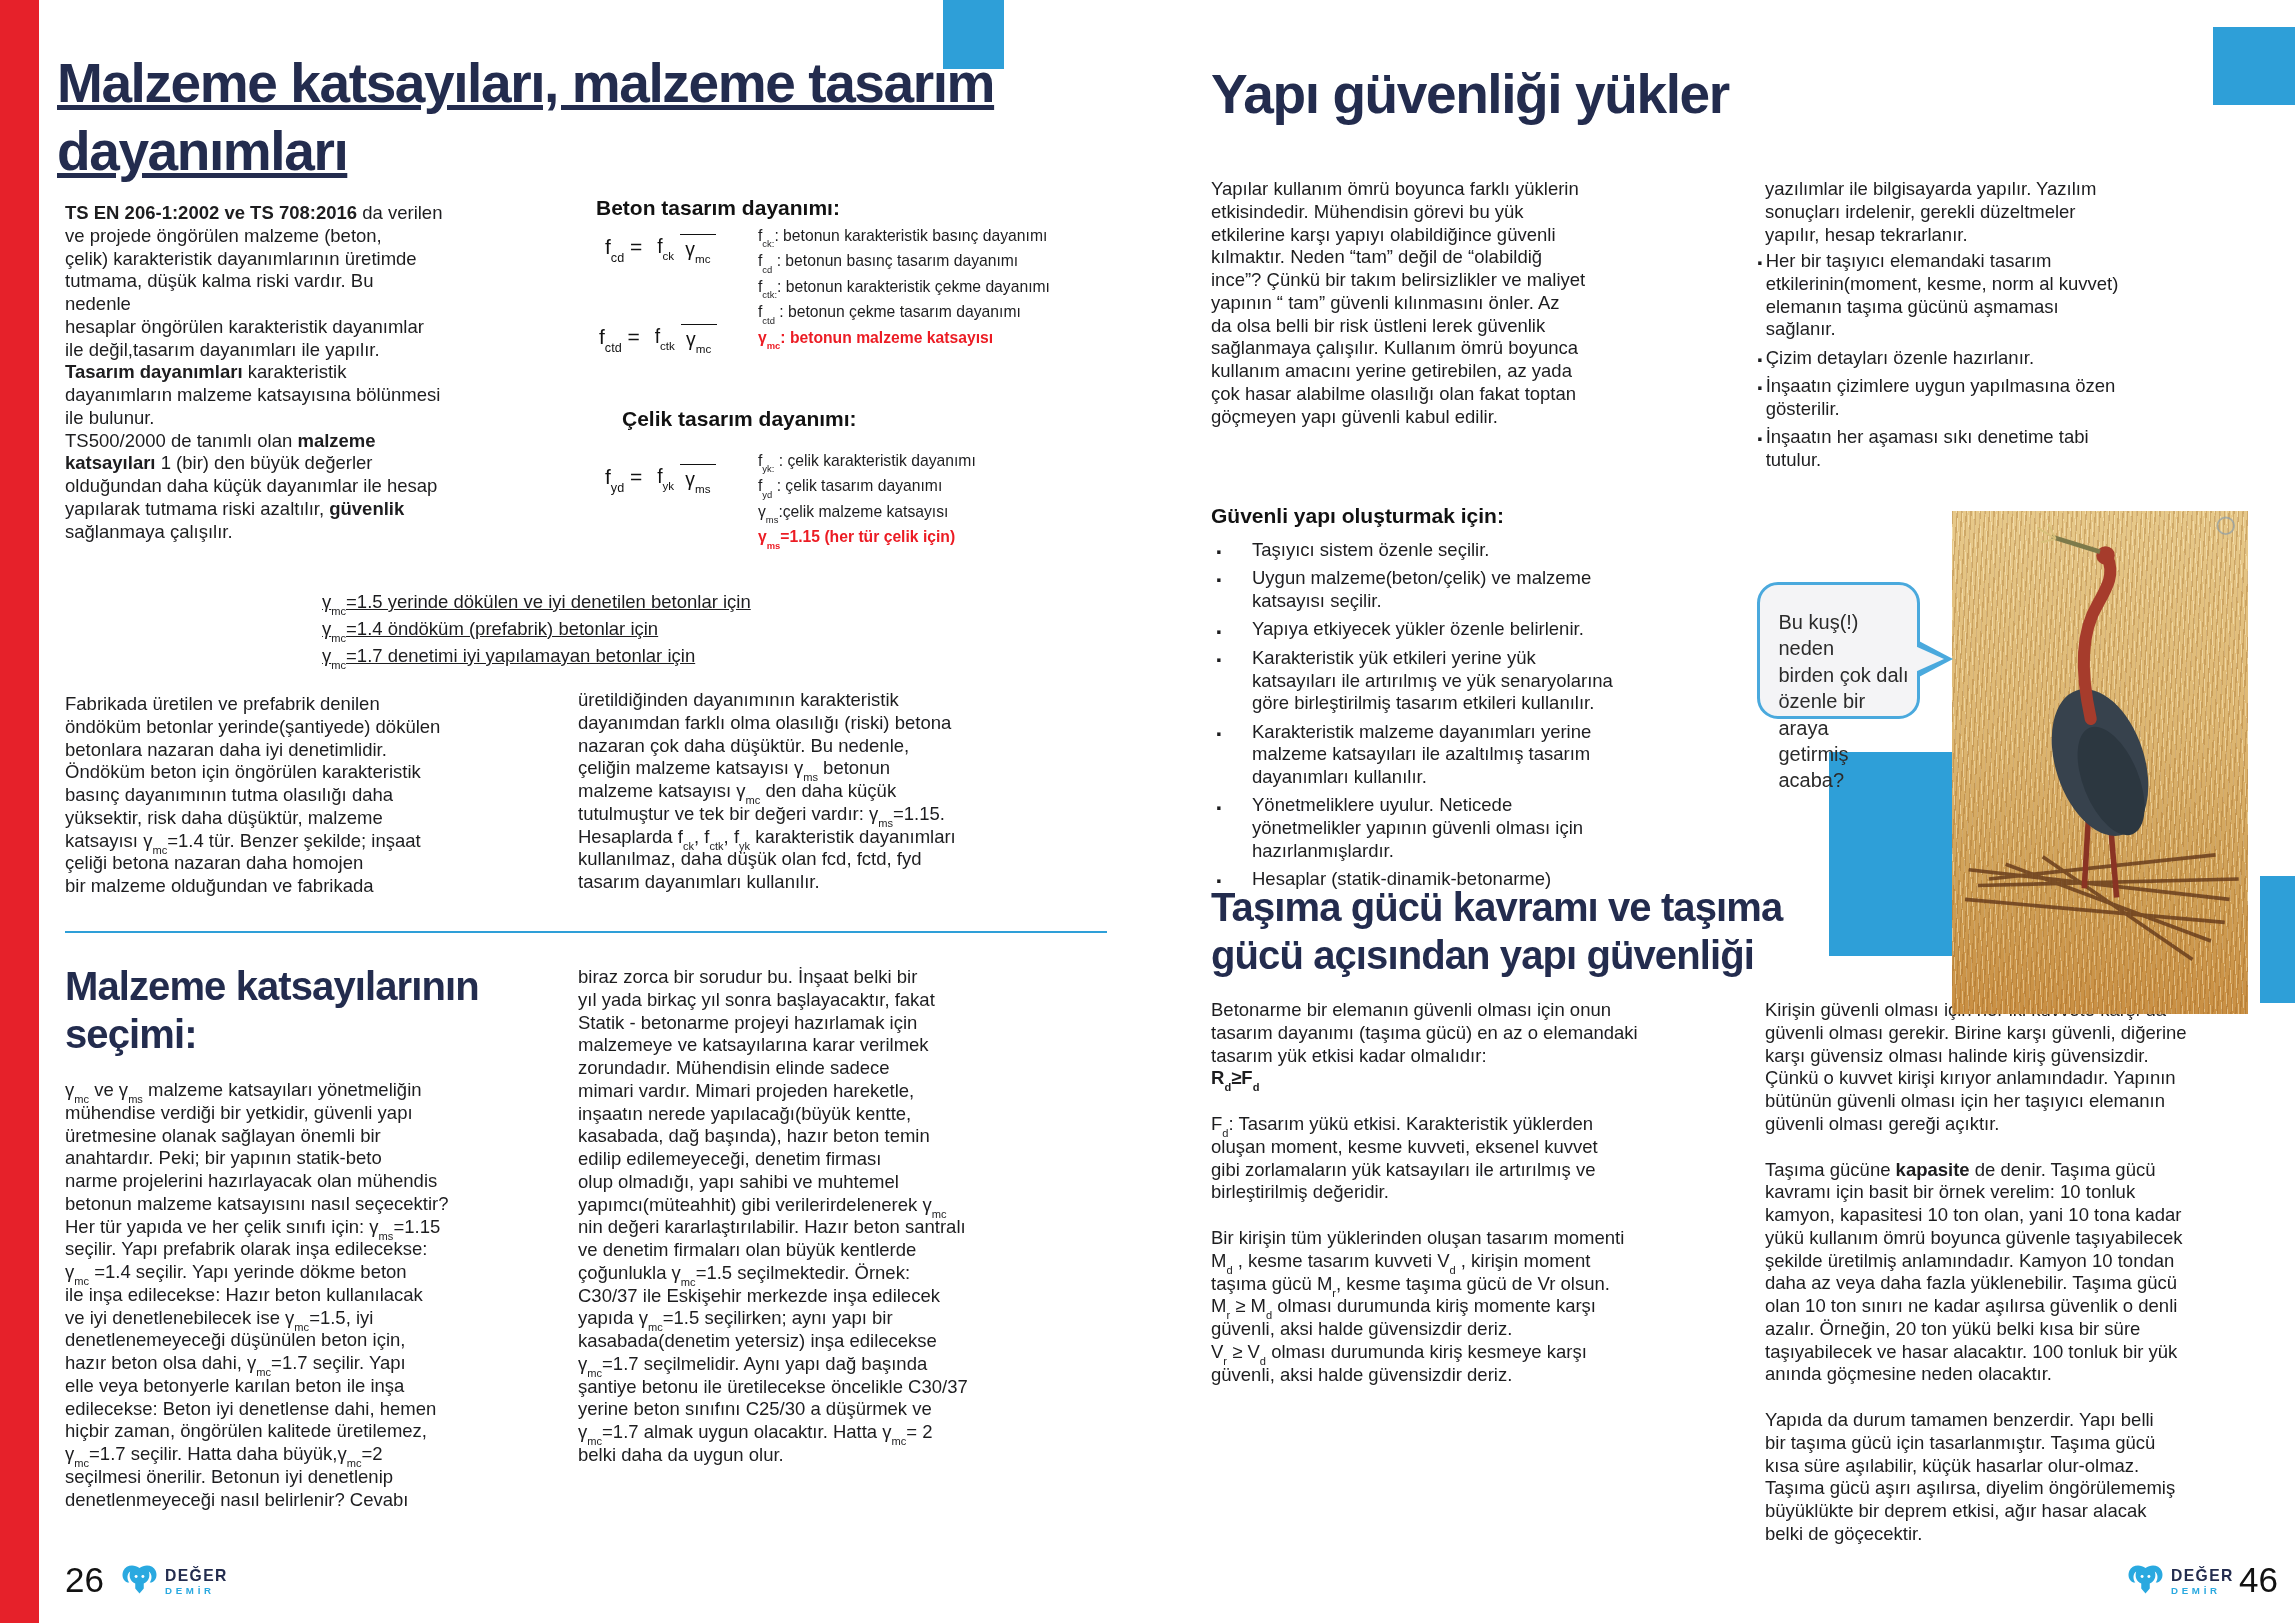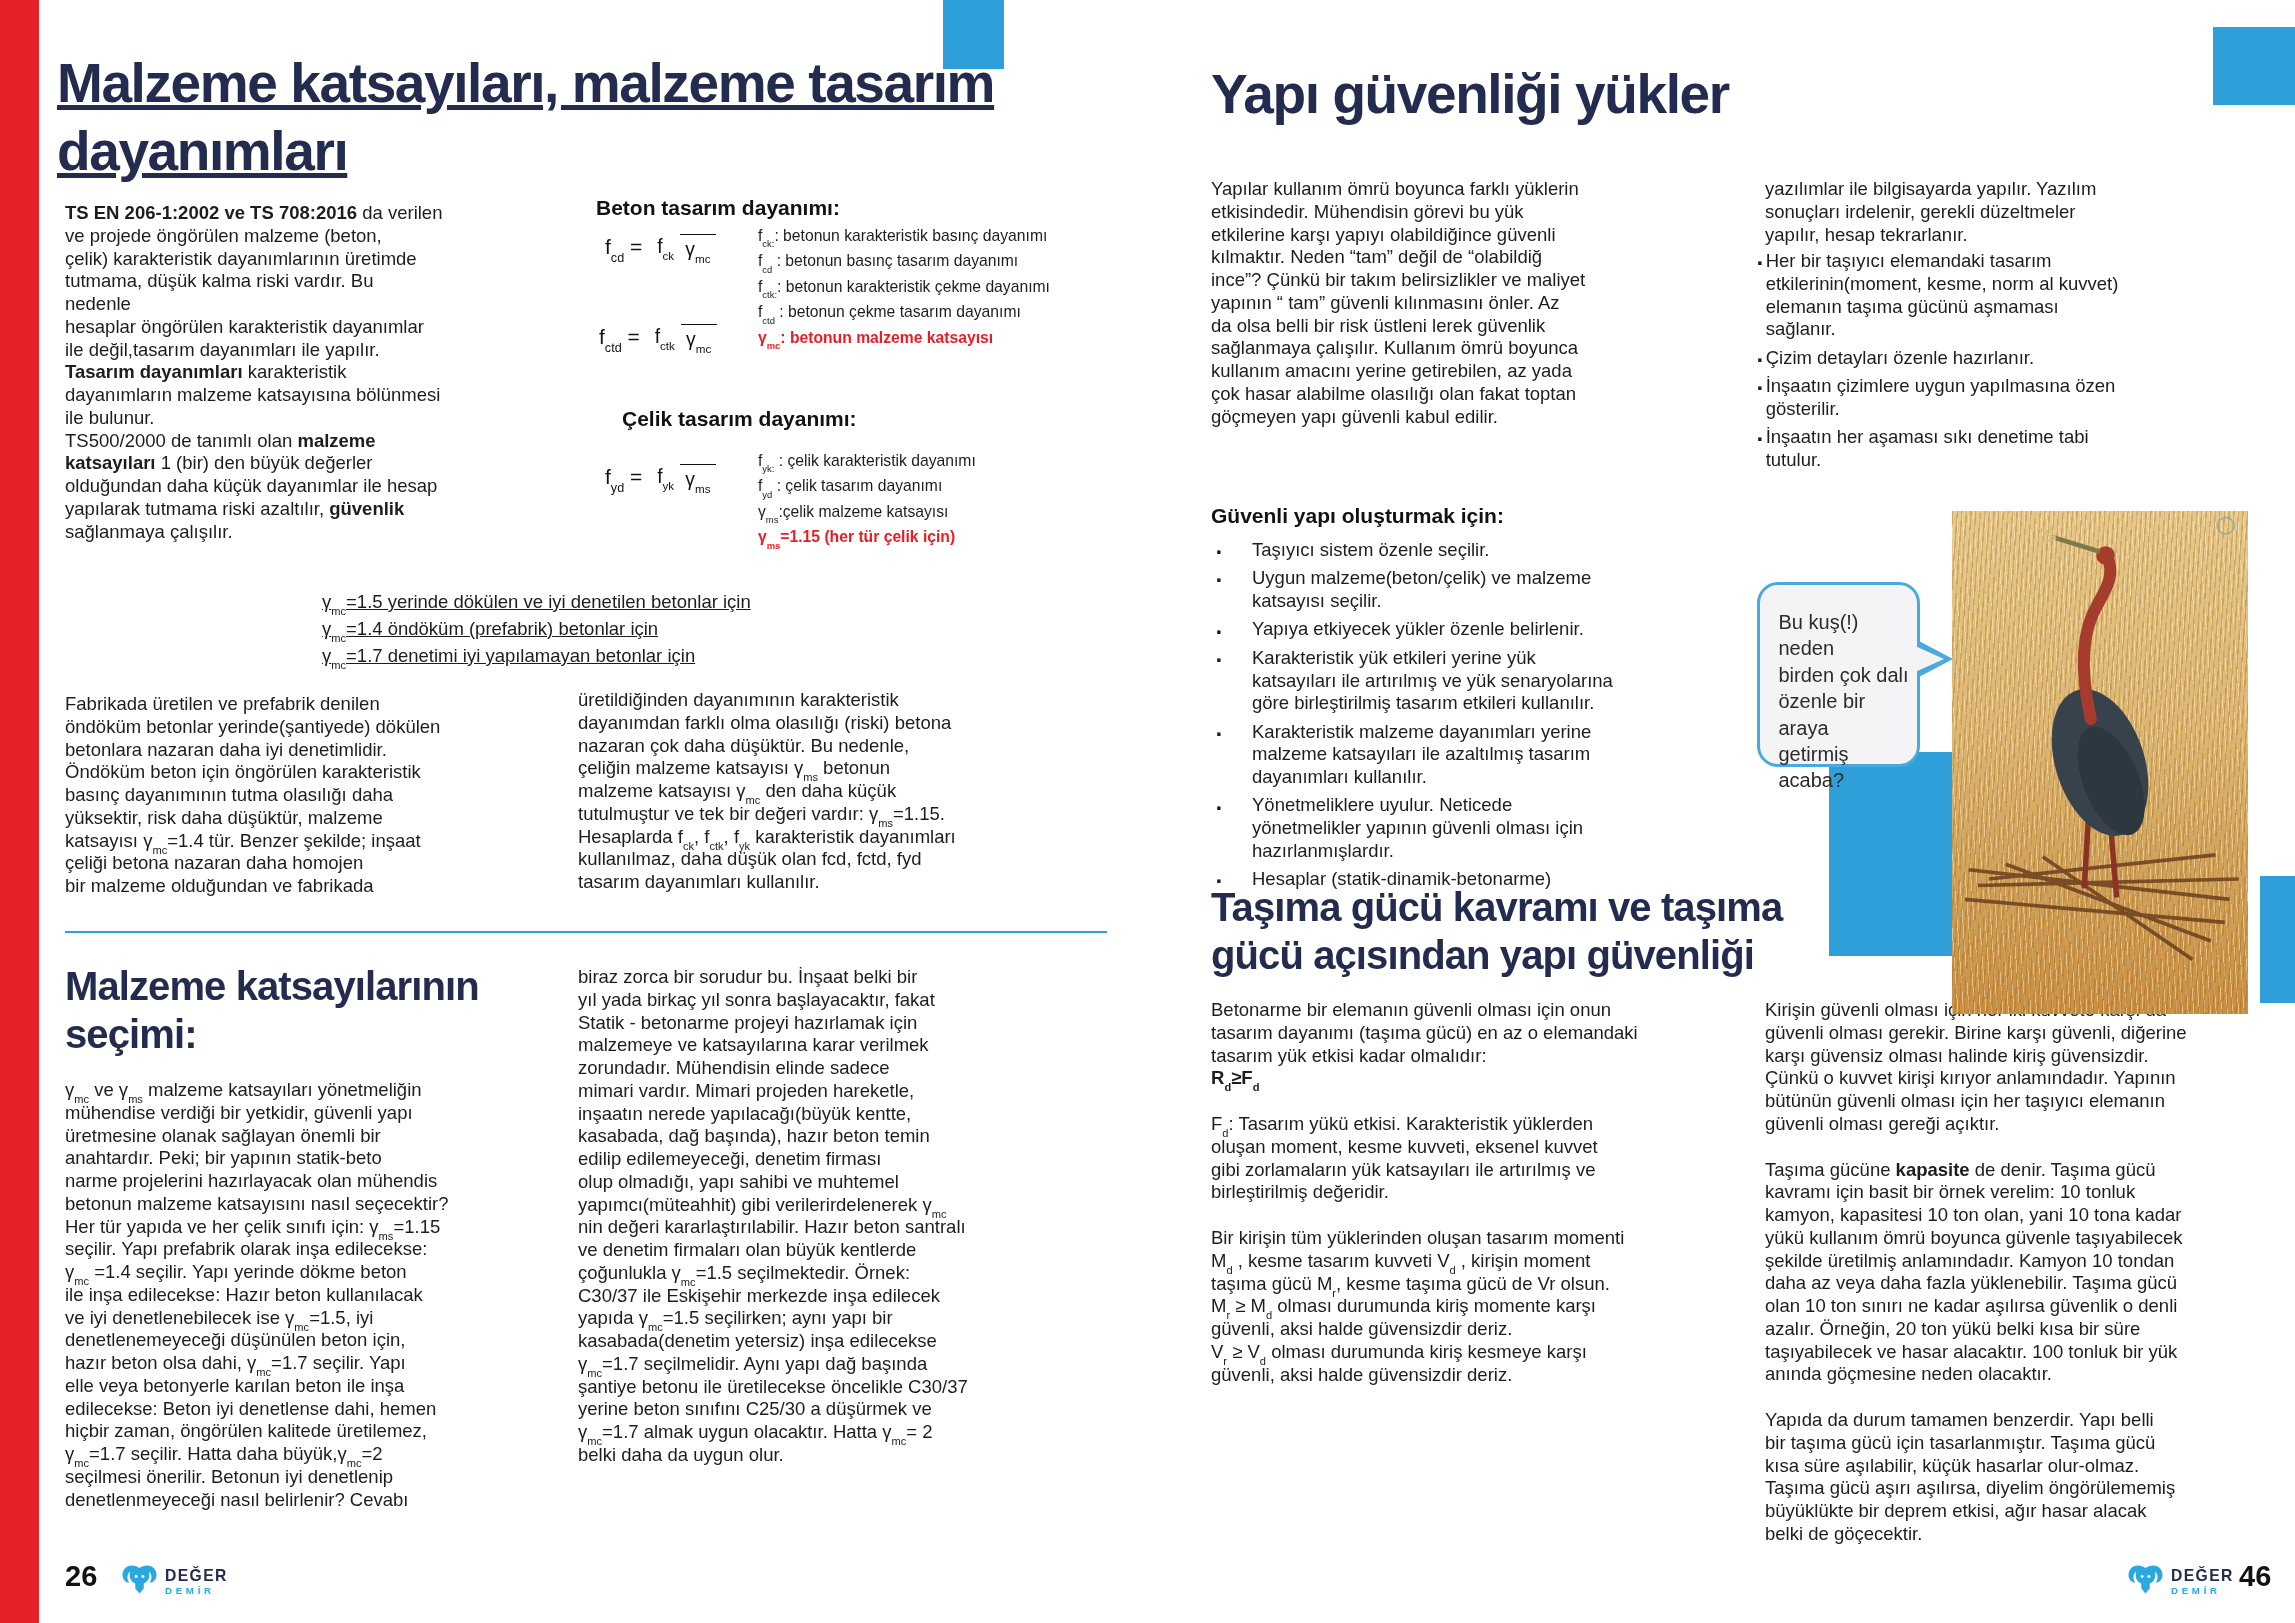--- a/index.html
+++ b/index.html
@@ -16,36 +16,36 @@
   b{font-weight:700;}
   .rule{background:#2e9fd8;}
   .bluebox{background:#2e9fd8;}
   .formula{display:flex;align-items:center;gap:9.3px;font-size:21px;color:#111;justify-content:center;}
   .frac{display:inline-flex;flex-direction:row;align-items:center;font-size:19.4px;}
   .frac .num{padding:0 5.6px 2.8px 5.6px;}
   .frac .den{border-top:1.9px solid #111;padding:2.8px 5.6px 0 5.6px;}
   .blist{margin:0;padding:0;list-style:none;}
   .blist li{position:relative;padding-left:43px;margin-bottom:5.6px;}
   .blist li::before{content:"\00B7";position:absolute;left:6.5px;top:-1.9px;font-size:24px;font-weight:700;color:#1d1d1f;}
-  .bubble{position:absolute;left:1757px;top:582px;width:163px;height:185px;background:#f4f4f6;
+  .bubble{position:absolute;left:1757px;top:582px;width:163px;height:137px;background:#f4f4f6;
           border:3.2px solid #4aa9dd;border-radius:21px;box-sizing:border-box;padding:24px 7.4px 9.3px 18.5px;
           font-size:20px;line-height:1.32;color:#2b2b2b;z-index:3;}
   .bubble::before{content:"";position:absolute;right:-36px;top:55px;width:0;height:0;
           border-top:19.4px solid transparent;border-bottom:19.4px solid transparent;border-left:36px solid #4aa9dd;}
   .bubble::after{content:"";position:absolute;right:-27px;top:61px;width:0;height:0;
           border-top:13px solid transparent;border-bottom:13px solid transparent;border-left:29px solid #f4f4f6;}
   .photo{position:absolute;left:1952px;top:511px;width:296px;height:503px;z-index:2;
          background:
            repeating-linear-gradient(94deg, rgba(150,95,30,0.30) 0 1.4px, rgba(0,0,0,0) 1.4px 4.6px),
            repeating-linear-gradient(86deg, rgba(255,242,205,0.45) 0 0.9px, rgba(0,0,0,0) 0.9px 5.6px),
            linear-gradient(180deg,#e7c98a 0%,#ddb671 45%,#cf9f55 75%,#c98f43 100%);}
   .brand{display:flex;align-items:center;gap:4px;}
   .brand .t1{font-weight:700;font-size:15.7px;letter-spacing:1.4px;color:#232c4e;}
   .brand .t2{font-weight:700;font-size:9.7px;letter-spacing:3.7px;color:#2aa9e0;}
-  .pagenum{font-weight:700;font-size:29px;color:#121212;}
+  .pagenum{font-weight:400;font-size:35px;color:#121212;}
 </style>
 </head>
 <body>
 
 <div class="page">
 
   <div class="abs" style="left:0;top:0;width:39px;height:1623px;background:#e6212a;"></div>
 
   <div class="abs bluebox" style="left:943px;top:0;width:61px;height:69px;"></div>
   <div class="abs bluebox" style="left:2213px;top:27px;width:82px;height:78px;"></div>

